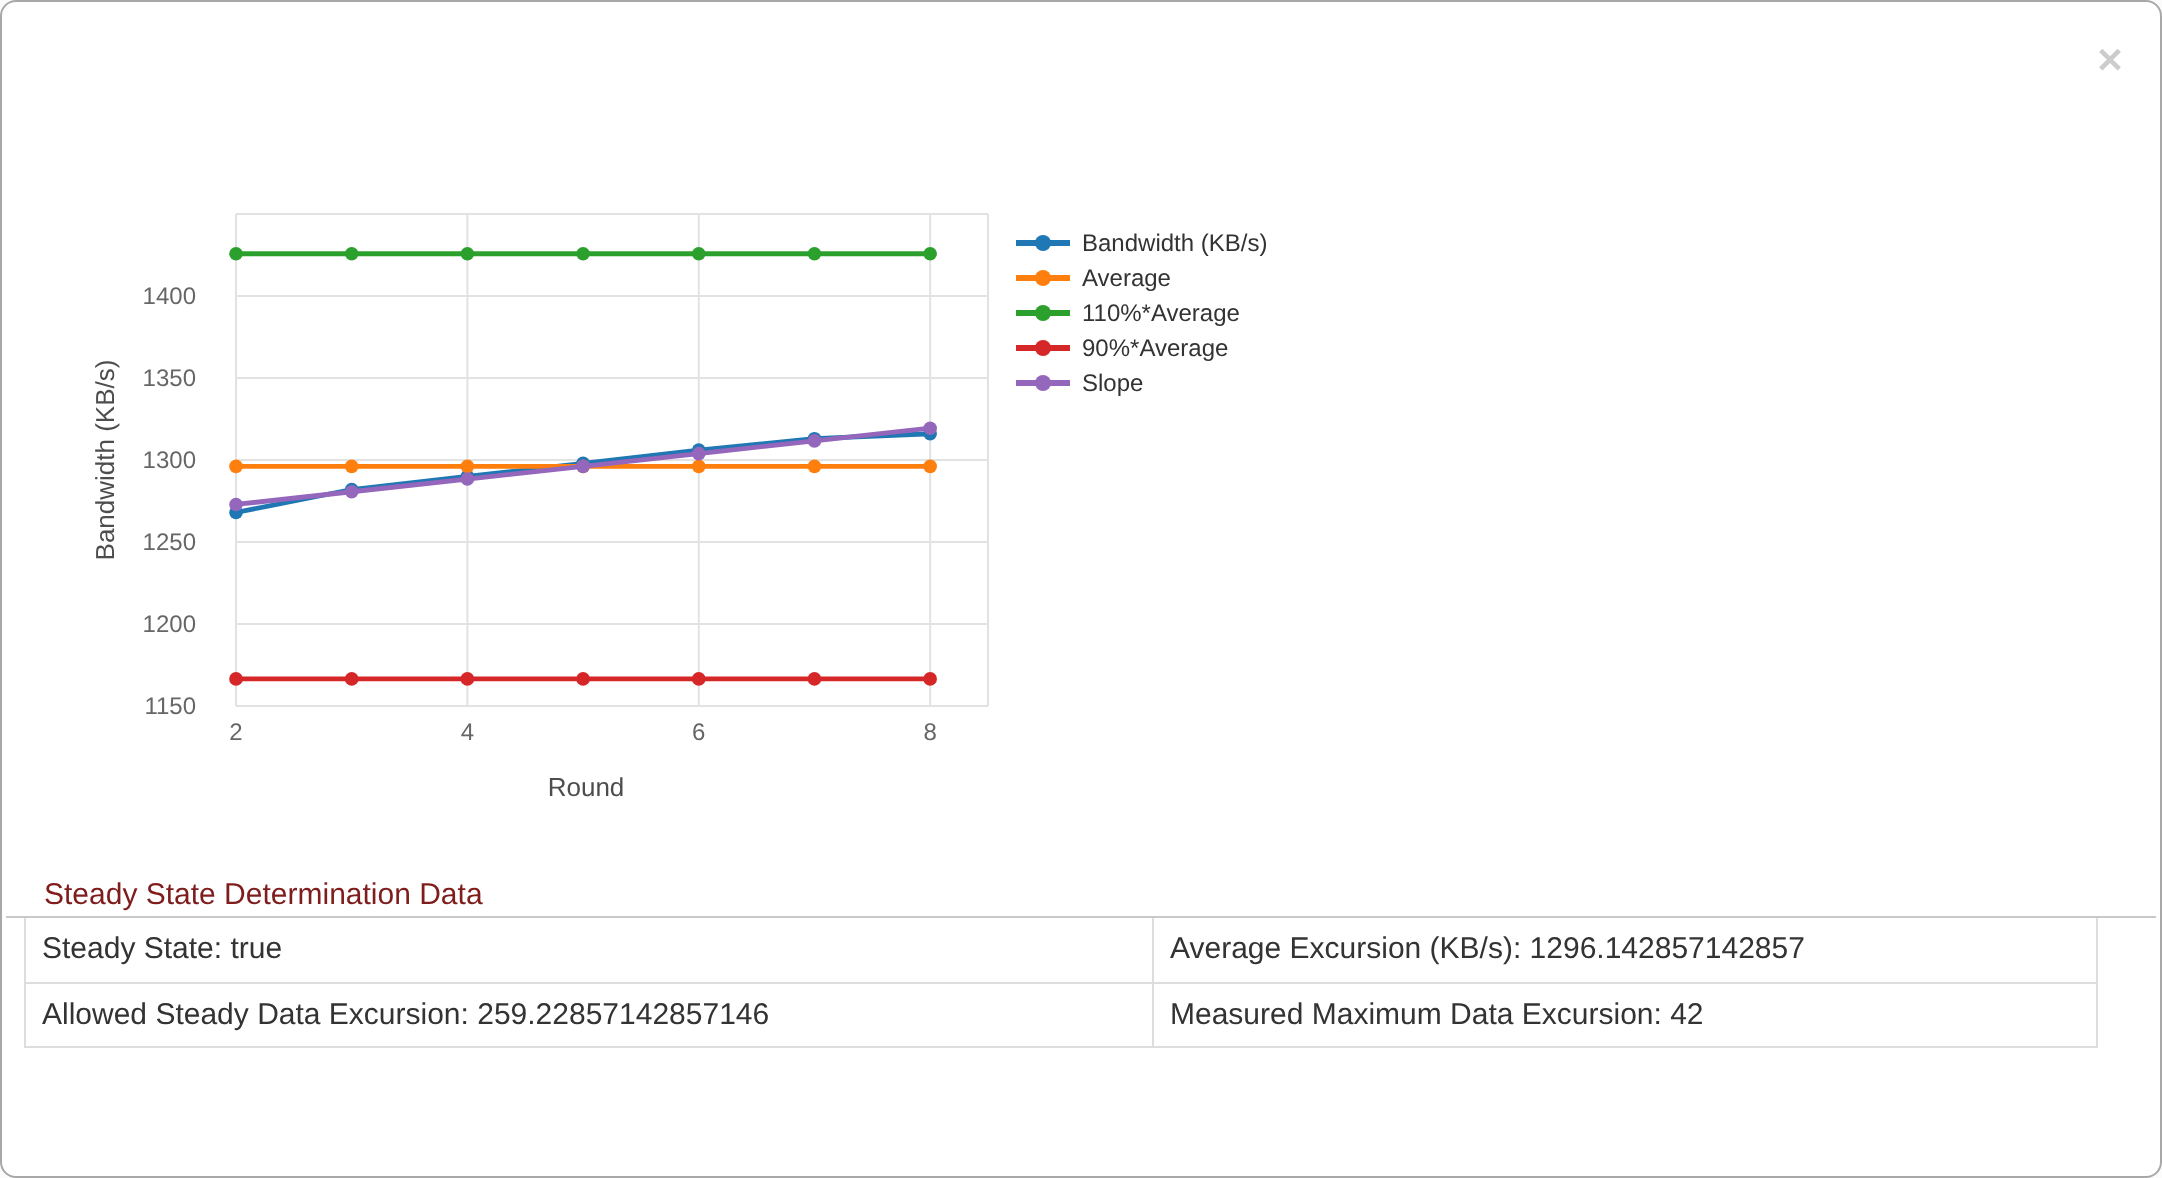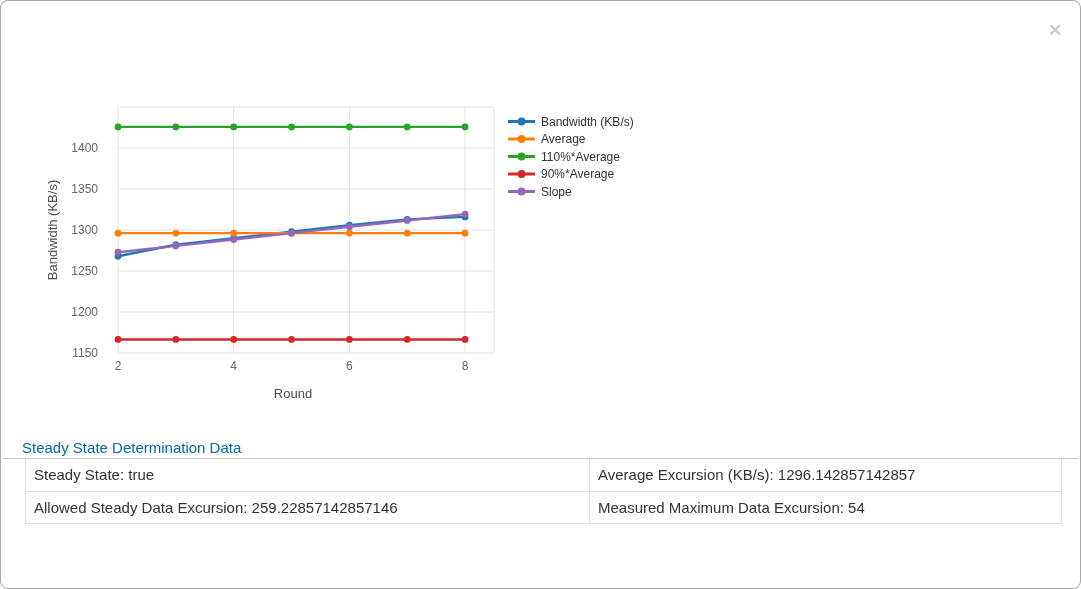--- a/index.html
+++ b/index.html
@@ -7,24 +7,24 @@
               font-family:"Liberation Sans", sans-serif; }
   .stage { position:relative; width:1081px; height:589px; background:#fbfbfb; }
   .modal { position:absolute; left:0; top:0; width:1081px; height:589px;
            background:#fff; border:1px solid #a8a8a8; border-radius:8px; }
   .close-btn { position:absolute; top:19px; left:1043px; width:22px; height:22px;
                color:#cccccc; font-size:17px; font-weight:bold; text-align:center;
                line-height:22px; cursor:pointer; user-select:none; }
   .chart-wrap { position:absolute; left:0; top:0; width:680px; height:415px; }
   svg text { font-family:"Liberation Sans", sans-serif; }
   .section-title { position:absolute; left:21px; top:438px; font-size:15px;
-                   color:#0369a1; }
+                   color:#7f1d1d; }
   .full-rule { position:absolute; left:2px; right:2px; top:457px; height:0;
                border-top:1px solid #c9c9c9; }
-  table.ss-table { position:absolute; left:24px; top:458px; width:1036px;
+  table.ss-table { position:absolute; left:11px; top:458px; width:1036px;
                    border-collapse:collapse; table-layout:fixed; }
   table.ss-table td { border:1px solid #dddddd; height:32px; padding:0 8px;
                       font-size:15px; color:#333333; vertical-align:middle;
                       white-space:nowrap; overflow:hidden; }
   table.ss-table tr:first-child td { border-top:none; }
   table.ss-table td.c0 { width:564px; }
   table.ss-table td.c1 { width:472px; }
 </style>
 </head>
 <body>
@@ -146,19 +146,19 @@
     <div class="full-rule"></div>
 
     <table class="ss-table">
       <tbody>
           <tr>
         <td class="c0">Steady State: true</td>
         <td class="c1">Average Excursion (KB/s): 1296.142857142857</td>
       </tr>
       <tr>
         <td class="c0">Allowed Steady Data Excursion: 259.22857142857146</td>
-        <td class="c1">Measured Maximum Data Excursion: 54</td>
+        <td class="c1">Measured Maximum Data Excursion: 42</td>
       </tr>
     </tbody>
       </table>
 
   </div>
 </div>
 
 </body></html>

